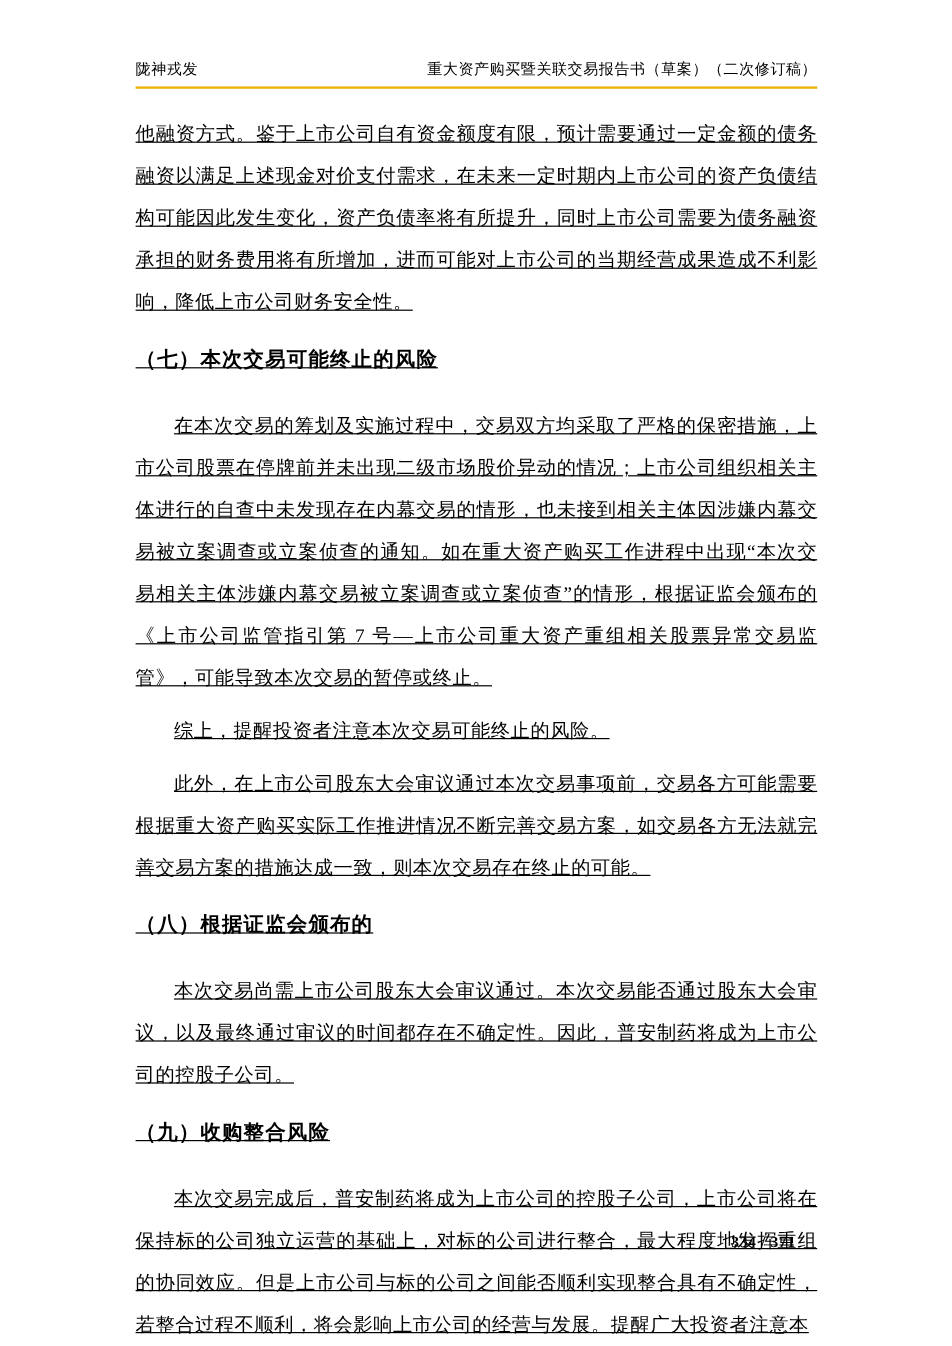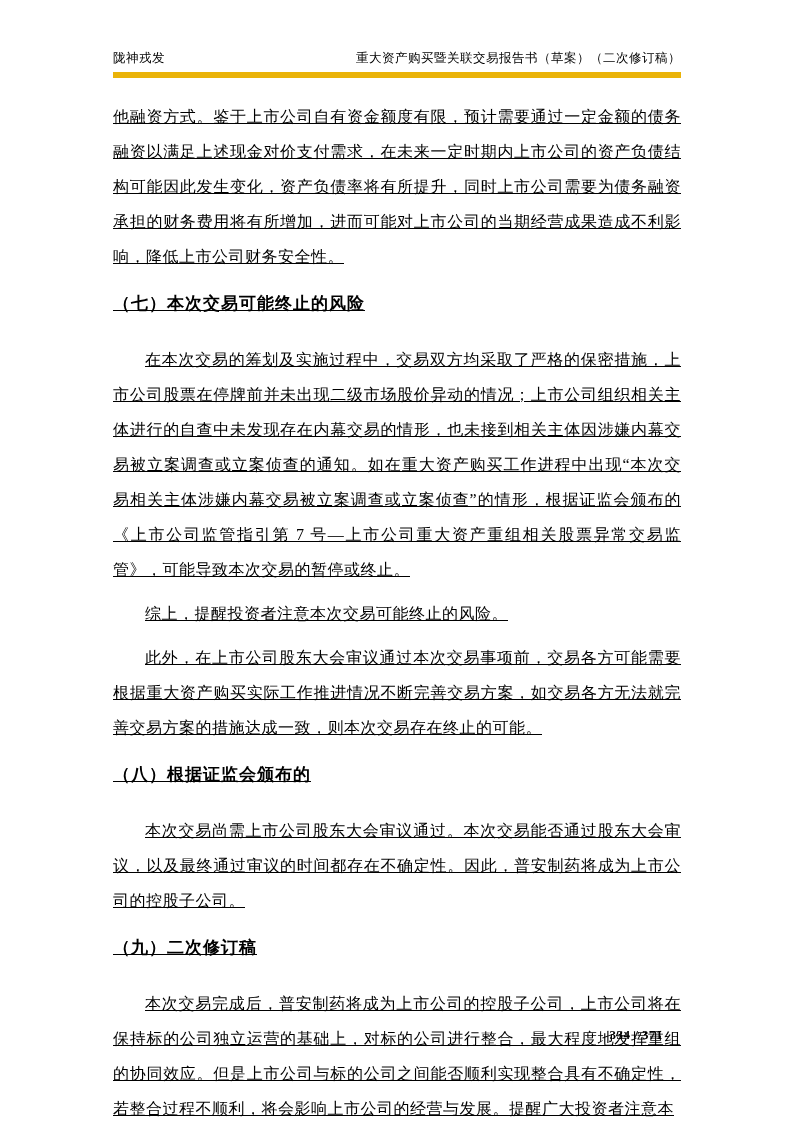--- a/index.html
+++ b/index.html
@@ -18,21 +18,21 @@
     color: #000000;
     overflow: hidden;
   }
   .header {
     display: flex;
     justify-content: space-between;
     align-items: flex-start;
     font-size: 12.5px;
     letter-spacing: 0.5px;
     padding-bottom: 5px;
-    border-bottom: 6px solid #eab308;
+    border-bottom: 2px solid #eab308;
   }
   .header .hdr-left { white-space: nowrap; }
   .header .hdr-right { white-space: nowrap; }
   .content {
     margin-top: 21px;
     text-decoration: underline;
   }
   .body-para {
     font-size: 16px;
     line-height: 35px;
@@ -80,21 +80,21 @@
     <p class="body-para">在本次交易的筹划及实施过程中，交易双方均采取了严格的保密措施，上市公司股票在停牌前并未出现二级市场股价异动的情况；上市公司组织相关主体进行的自查中未发现存在内幕交易的情形，也未接到相关主体因涉嫌内幕交易被立案调查或立案侦查的通知。如在重大资产购买工作进程中出现“本次交易相关主体涉嫌内幕交易被立案调查或立案侦查”的情形，根据证监会颁布的《上市公司监管指引第 7 号—上市公司重大资产重组相关股票异常交易监管》，可能导致本次交易的暂停或终止。</p>
 
     <p class="body-para">综上，提醒投资者注意本次交易可能终止的风险。</p>
 
     <p class="body-para">此外，在上市公司股东大会审议通过本次交易事项前，交易各方可能需要根据重大资产购买实际工作推进情况不断完善交易方案，如交易各方无法就完善交易方案的措施达成一致，则本次交易存在终止的可能。</p>
 
     <h2 class="section-heading">（八）根据证监会颁布的</h2>
 
     <p class="body-para">本次交易尚需上市公司股东大会审议通过。本次交易能否通过股东大会审议，以及最终通过审议的时间都存在不确定性。因此，普安制药将成为上市公司的控股子公司。</p>
 
-    <h2 class="section-heading">（九）二次修订稿</h2>
+    <h2 class="section-heading">（九）收购整合风险</h2>
 
     <p class="body-para">本次交易完成后，普安制药将成为上市公司的控股子公司，上市公司将在保持标的公司独立运营的基础上，对标的公司进行整合，最大程度地发挥重组的协同效应。但是上市公司与标的公司之间能否顺利实现整合具有不确定性，若整合过程不顺利，将会影响上市公司的经营与发展。提醒广大投资者注意本</p>
 
   </div>
 
   <div class="footer">
     <span>334 / 371</span>
   </div>
 
 </div>

